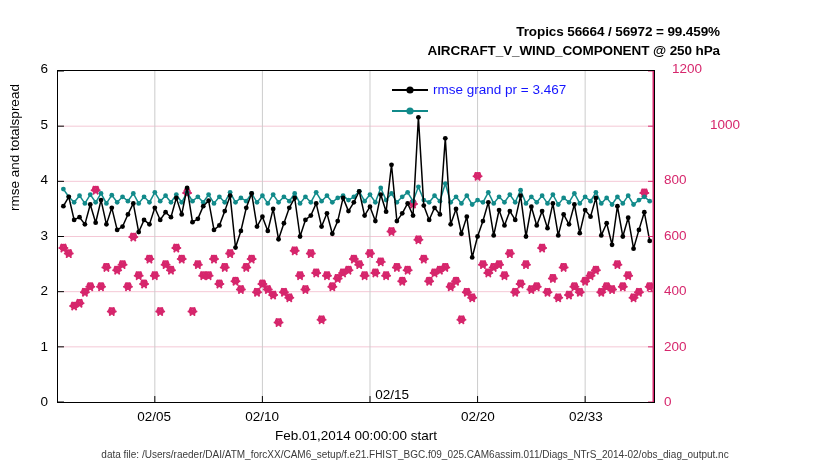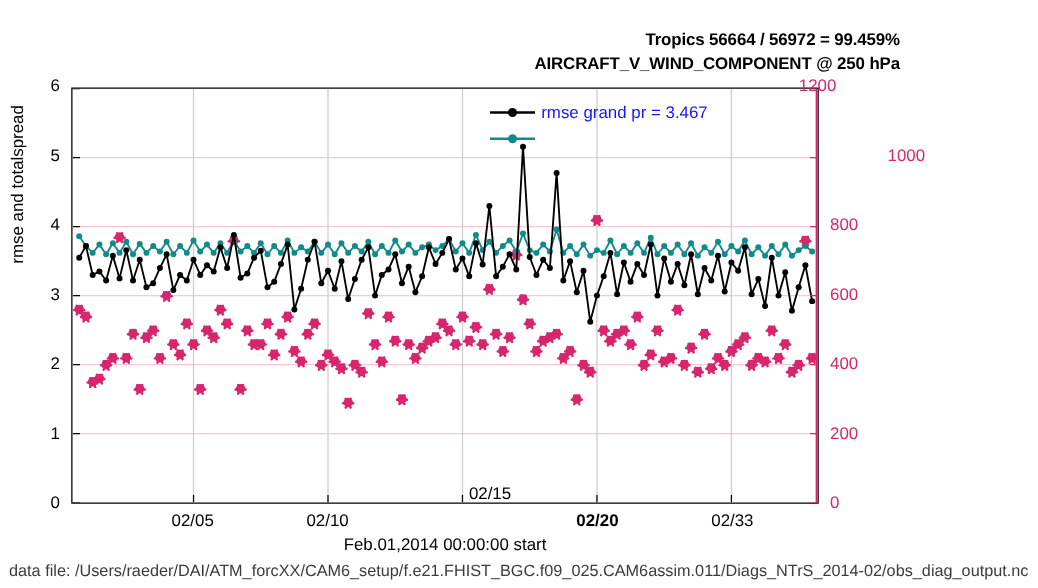--- a/index.html
+++ b/index.html
@@ -92,21 +92,21 @@
     font-size: 13.5px;
     color: #000;
     white-space: nowrap;
   }
   #footer {
     position: absolute;
     left: 0;
     top: 449px;
     width: 830px;
     text-align: center;
-    font-size: 13px;
+    font-size: 10px;
     color: #3b3b3b;
     white-space: nowrap;
   }
   
   #legend {
     position: absolute;
     left: 390px;
     top: 79px;
     width: 262px;
     font-size: 13.5px;
@@ -853,27 +853,27 @@
       <div class="tick-label" style="left: 0px; top: 116.5px; width: 48px; text-align: right;">5</div>
       <div class="tick-label" style="left: 0px; top: 61px; width: 48px; text-align: right;">6</div>
     </div>
   <div id="yticks-right">
       <div class="tick-label-right" style="left: 664px; top: 394px;">0</div>
       <div class="tick-label-right" style="left: 664px; top: 338.5px;">200</div>
       <div class="tick-label-right" style="left: 664px; top: 283px;">400</div>
       <div class="tick-label-right" style="left: 664px; top: 227.5px;">600</div>
       <div class="tick-label-right" style="left: 664px; top: 172px;">800</div>
       <div class="tick-label-right" style="left: 664px; top: 116.5px; margin-left: 46px;">1000</div>
-      <div class="tick-label-right" style="left: 639px; top: 61px;">1200</div>
+      <div class="tick-label-right" style="left: 672px; top: 61px;">1200</div>
     </div>
   <div id="xticks">
       <div class="xtick-label" style="left: 154.148px; top: 409px;">02/05</div>
       <div class="xtick-label" style="left: 262.09px; top: 409px;">02/10</div>
       <div class="xtick-label" style="left: 370.032px; top: 387px; margin-left: 22px;">02/15</div>
-      <div class="xtick-label" style="left: 477.975px; top: 409px; font-weight: bold;">02/20</div>
+      <div class="xtick-label" style="left: 477.975px; top: 409px;">02/20</div>
       <div class="xtick-label" style="left: 585.917px; top: 409px;">02/33</div>
     </div>
 
   <div id="ylabel-left">rmse and totalspread</div>
 
   <div id="xlabel">Feb.01,2014 00:00:00 start</div>
 
   <div id="legend">
     <div class="legend-row">
       <span class="legend-sample">

